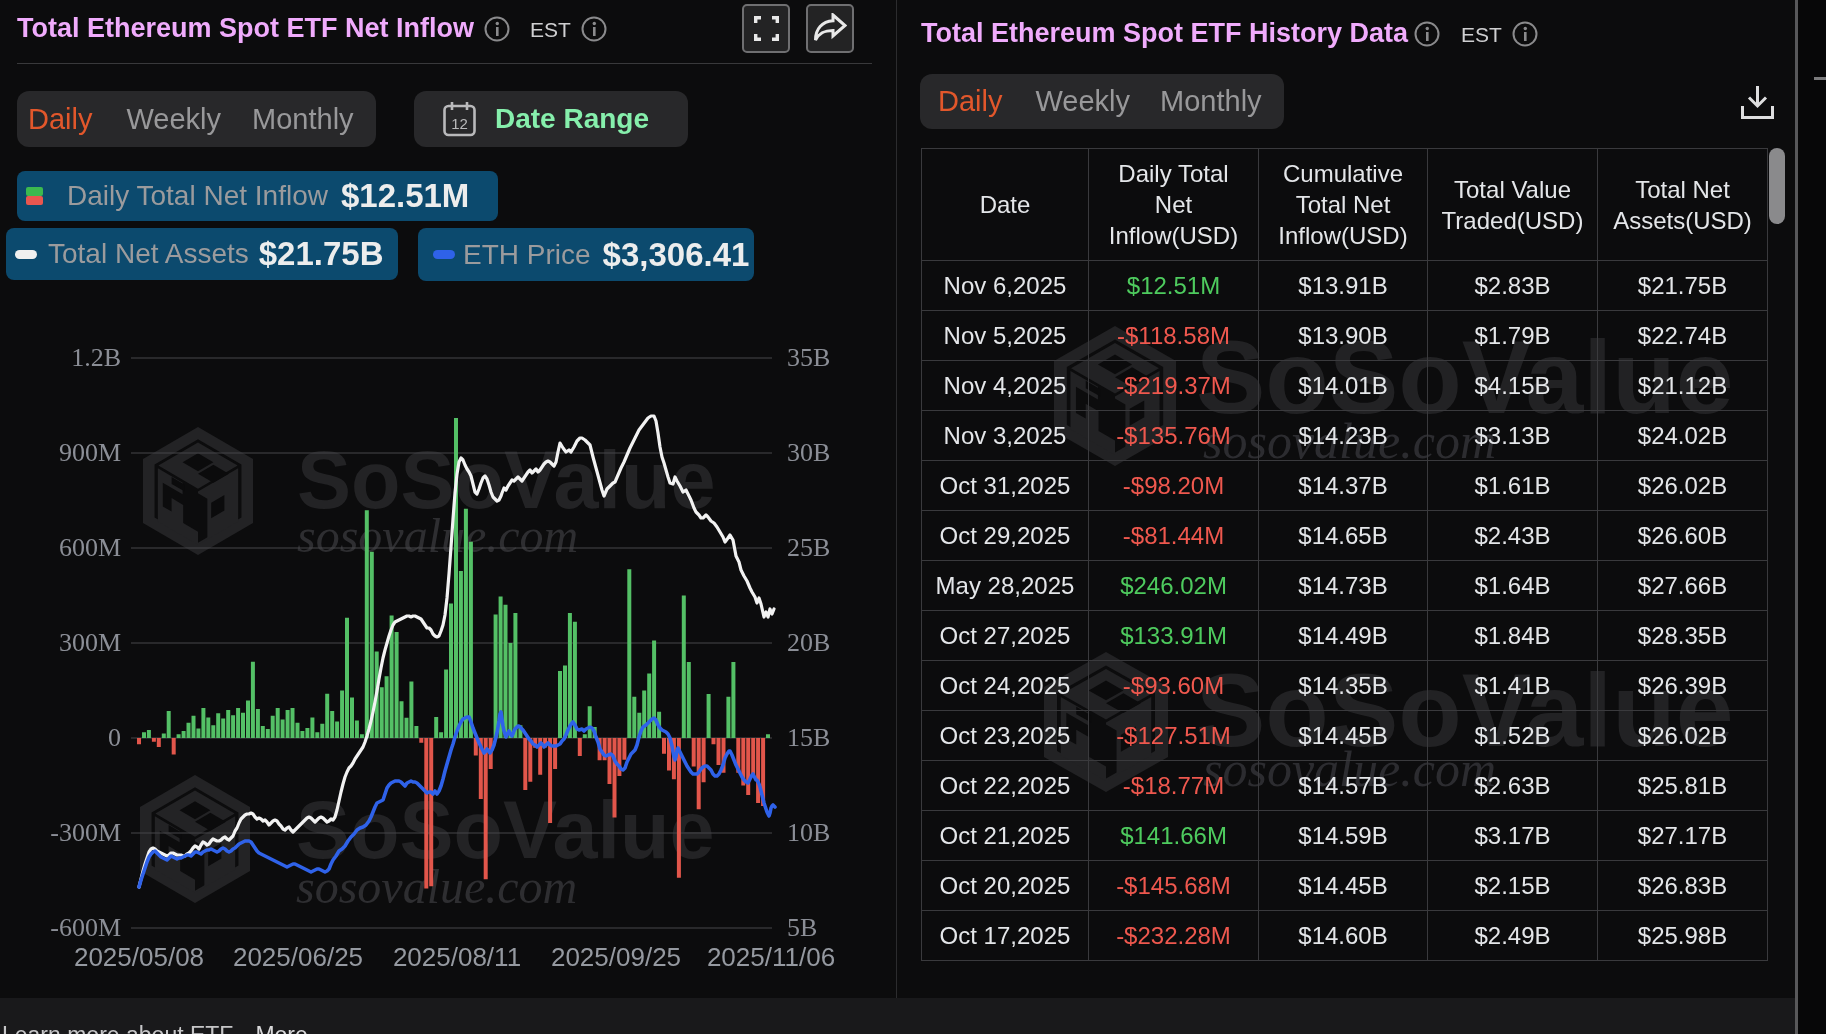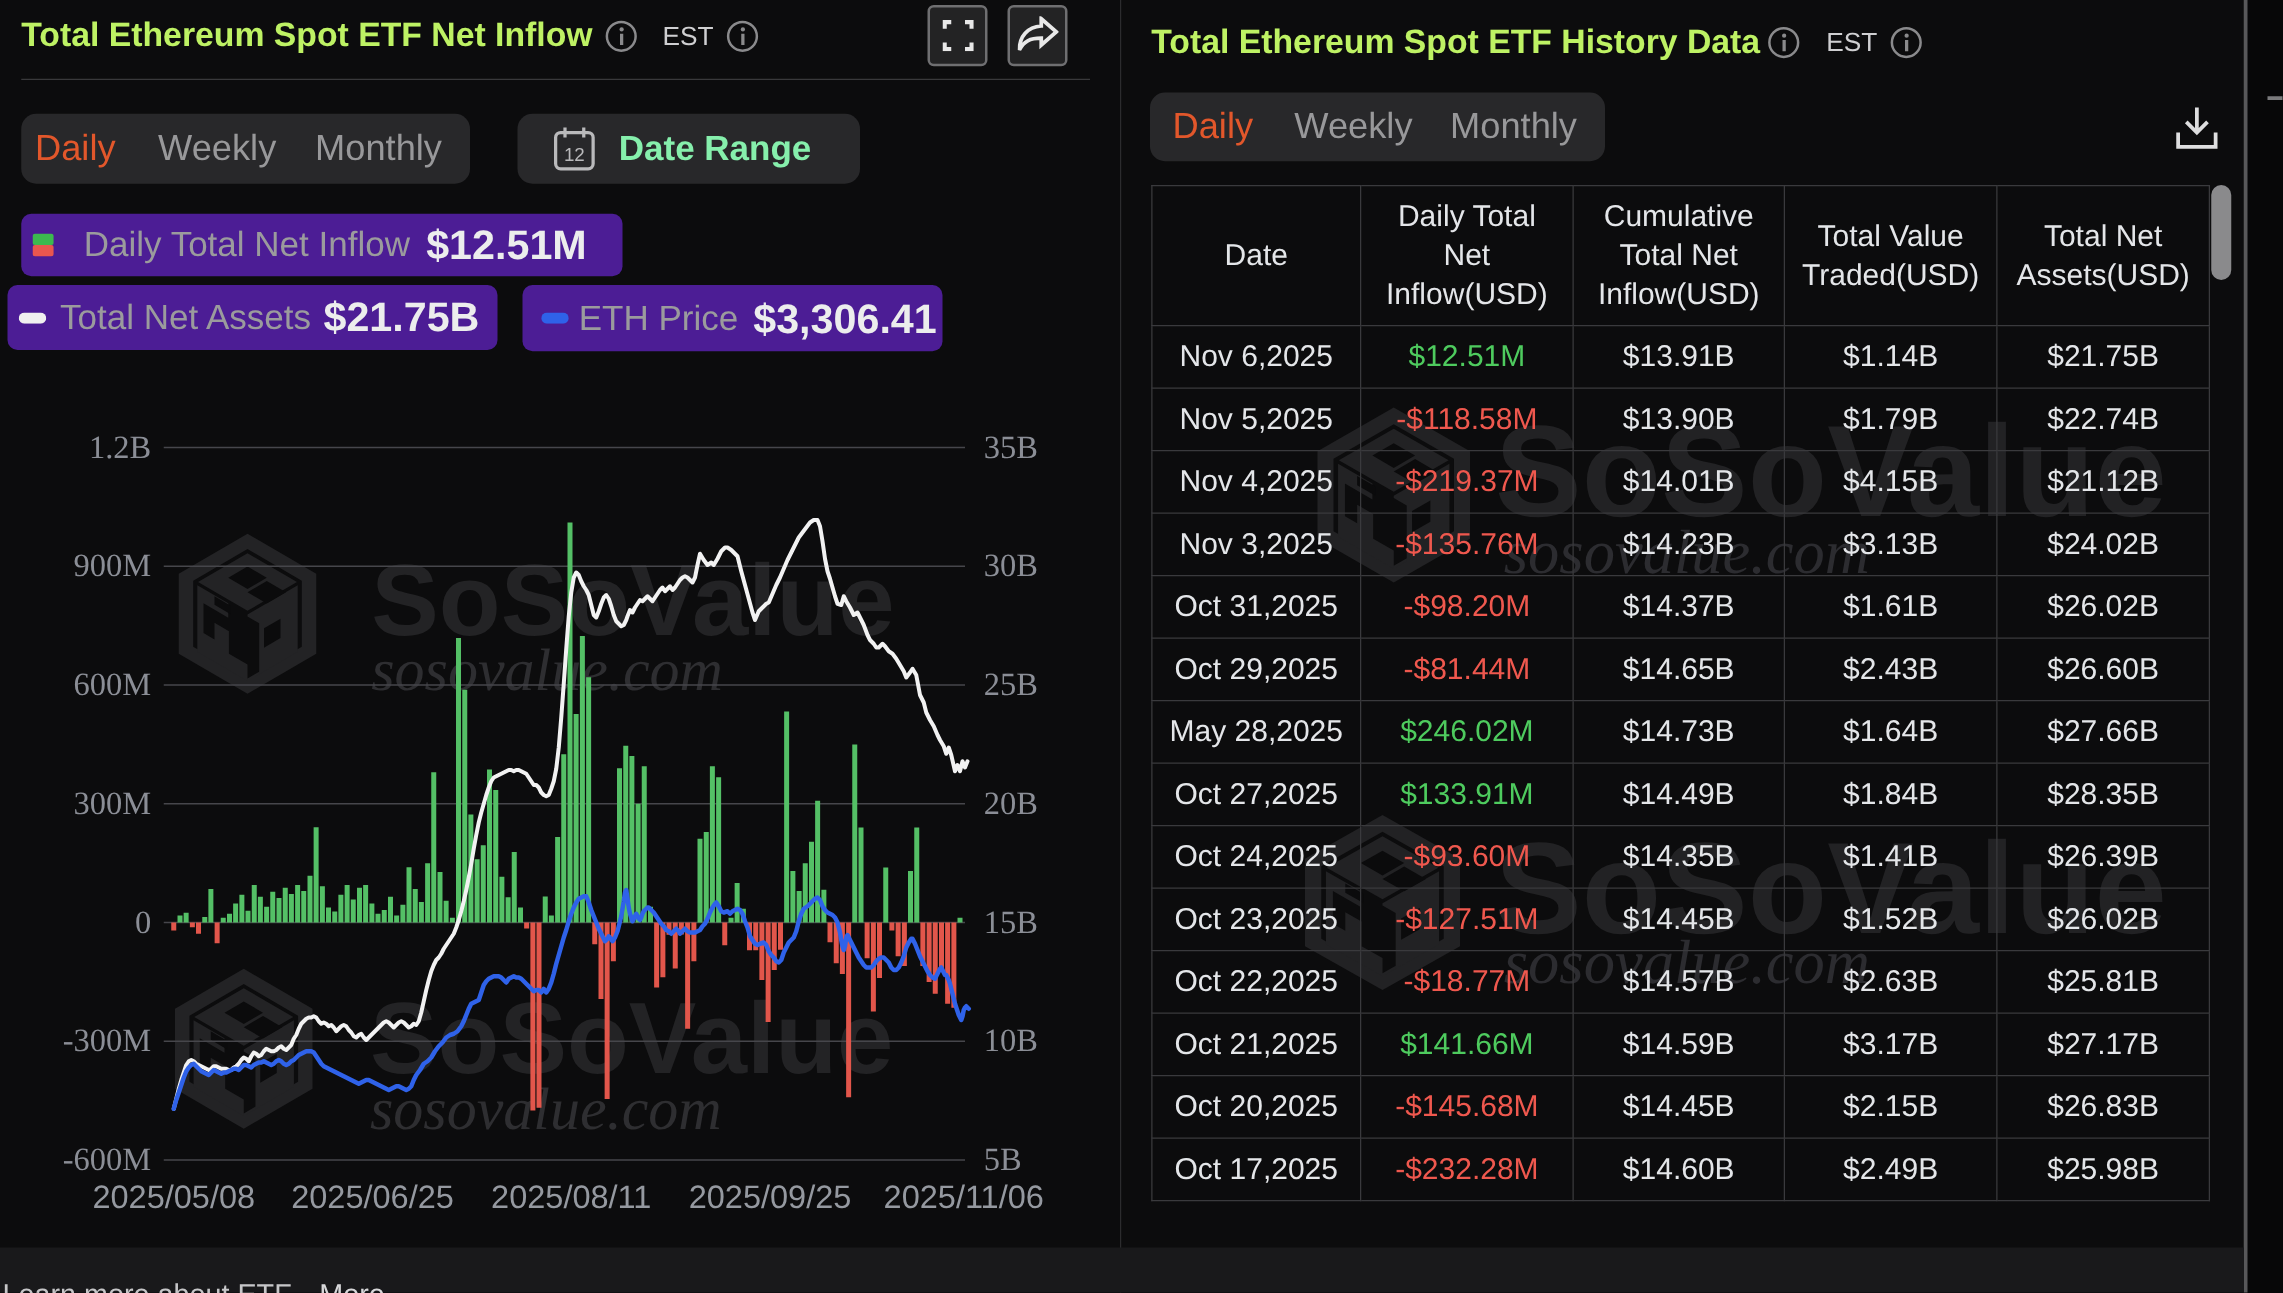--- a/index.html
+++ b/index.html
@@ -1,25 +1,25 @@
 <!DOCTYPE html>
 <html><head><meta charset="utf-8">
 <style>
 * { margin:0; padding:0; box-sizing:border-box; }
 html,body { width:1826px; height:1034px; background:#070708; overflow:hidden;
   font-family:"Liberation Sans", sans-serif; }
 .abs { position:absolute; }
 #lpanel { position:absolute; left:0; top:0; width:896px; height:1034px; background:#0c0c0d; }
 #rpanel { position:absolute; left:897px; top:0; width:899px; height:1034px; background:#0c0c0d; overflow:hidden; }
 .vdiv { position:absolute; top:0; width:1px; height:1034px; background:#2c2c2e; }
-.title { font-size:27px; font-weight:bold; color:#bef264; }
+.title { font-size:27px; font-weight:bold; color:#f0abfc; }
 .tabbox { position:absolute; background:#28282a; border-radius:12px; display:flex; align-items:center; }
 .tab { font-size:29px; color:#98989a; }
 .tab.on { color:#e2572b; }
-.pill { position:absolute; background:#4c1d95; border-radius:8px; display:flex; align-items:center; }
+.pill { position:absolute; background:#0c4a6e; border-radius:8px; display:flex; align-items:center; }
 .lbl { color:#9b9b9d; font-size:28px; }
 .val { color:#eceded; font-size:33px; font-weight:bold; }
 table { border-collapse:collapse; table-layout:fixed; }
 td { border:1px solid #3a3a3d; text-align:center; font-size:24px; color:#e4e6e9;
      height:50px; padding:0; }
 td.g { color:#4ecb5e; }
 td.r { color:#ef584e; }
 </style></head>
 <body>
 <div id="lpanel">
@@ -207,21 +207,21 @@
       <td style="line-height:31px;">Date</td>
       <td style="line-height:31px;">Daily Total<br>Net<br>Inflow(USD)</td>
       <td style="line-height:31px;">Cumulative<br>Total Net<br>Inflow(USD)</td>
       <td style="line-height:31px;">Total Value<br>Traded(USD)</td>
       <td style="line-height:31px;">Total Net<br>Assets(USD)</td>
     </tr>
     <tr>
           <td>Nov 6,2025</td>
           <td class="g">$12.51M</td>
           <td>$13.91B</td>
-          <td>$1.14B</td>
+          <td>$2.83B</td>
           <td>$21.75B</td>
         </tr>
 <tr>
           <td>Nov 5,2025</td>
           <td class="r">-$118.58M</td>
           <td>$13.90B</td>
           <td>$1.79B</td>
           <td>$22.74B</td>
         </tr>
 <tr>

